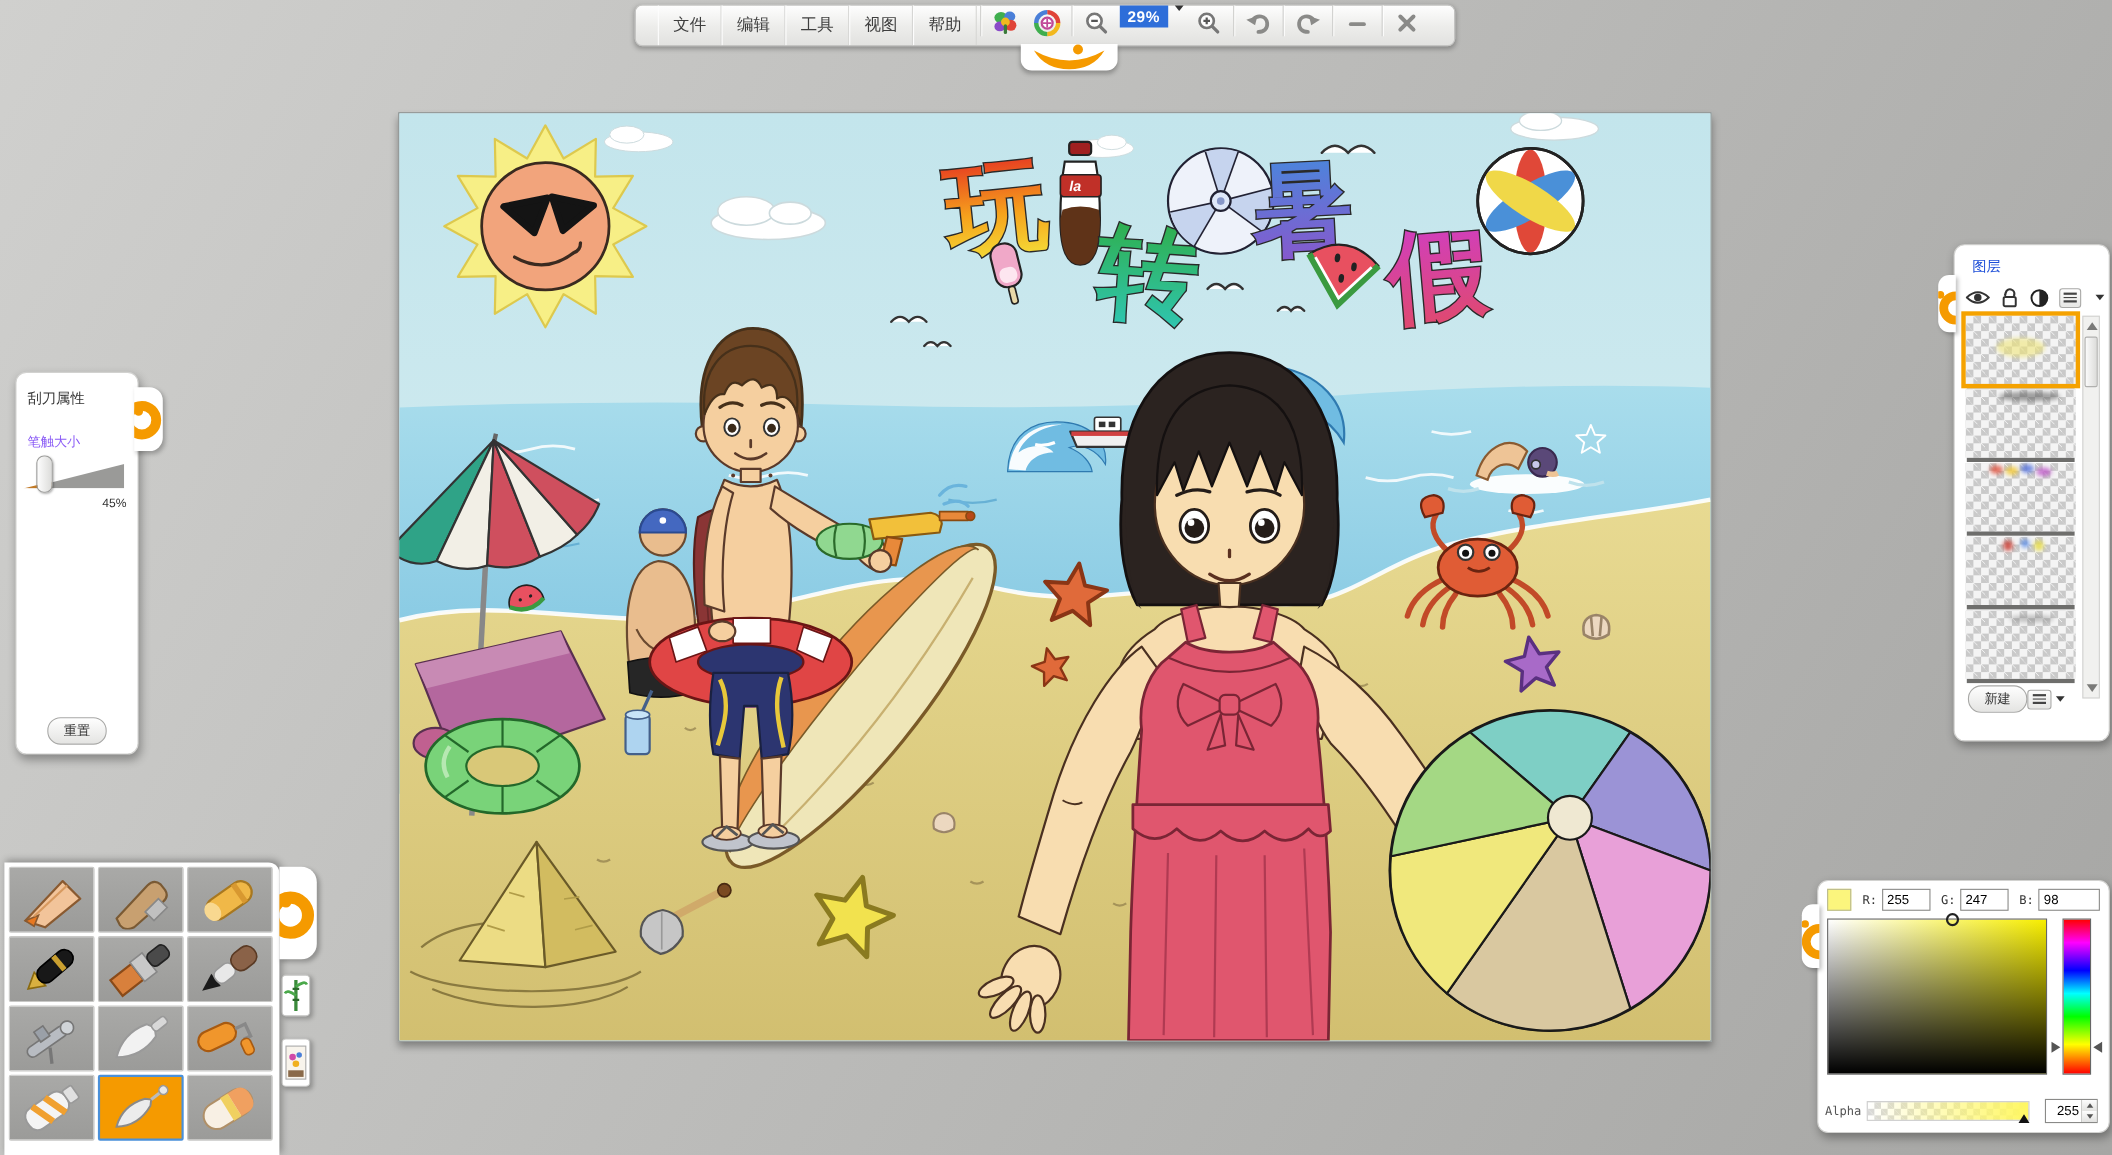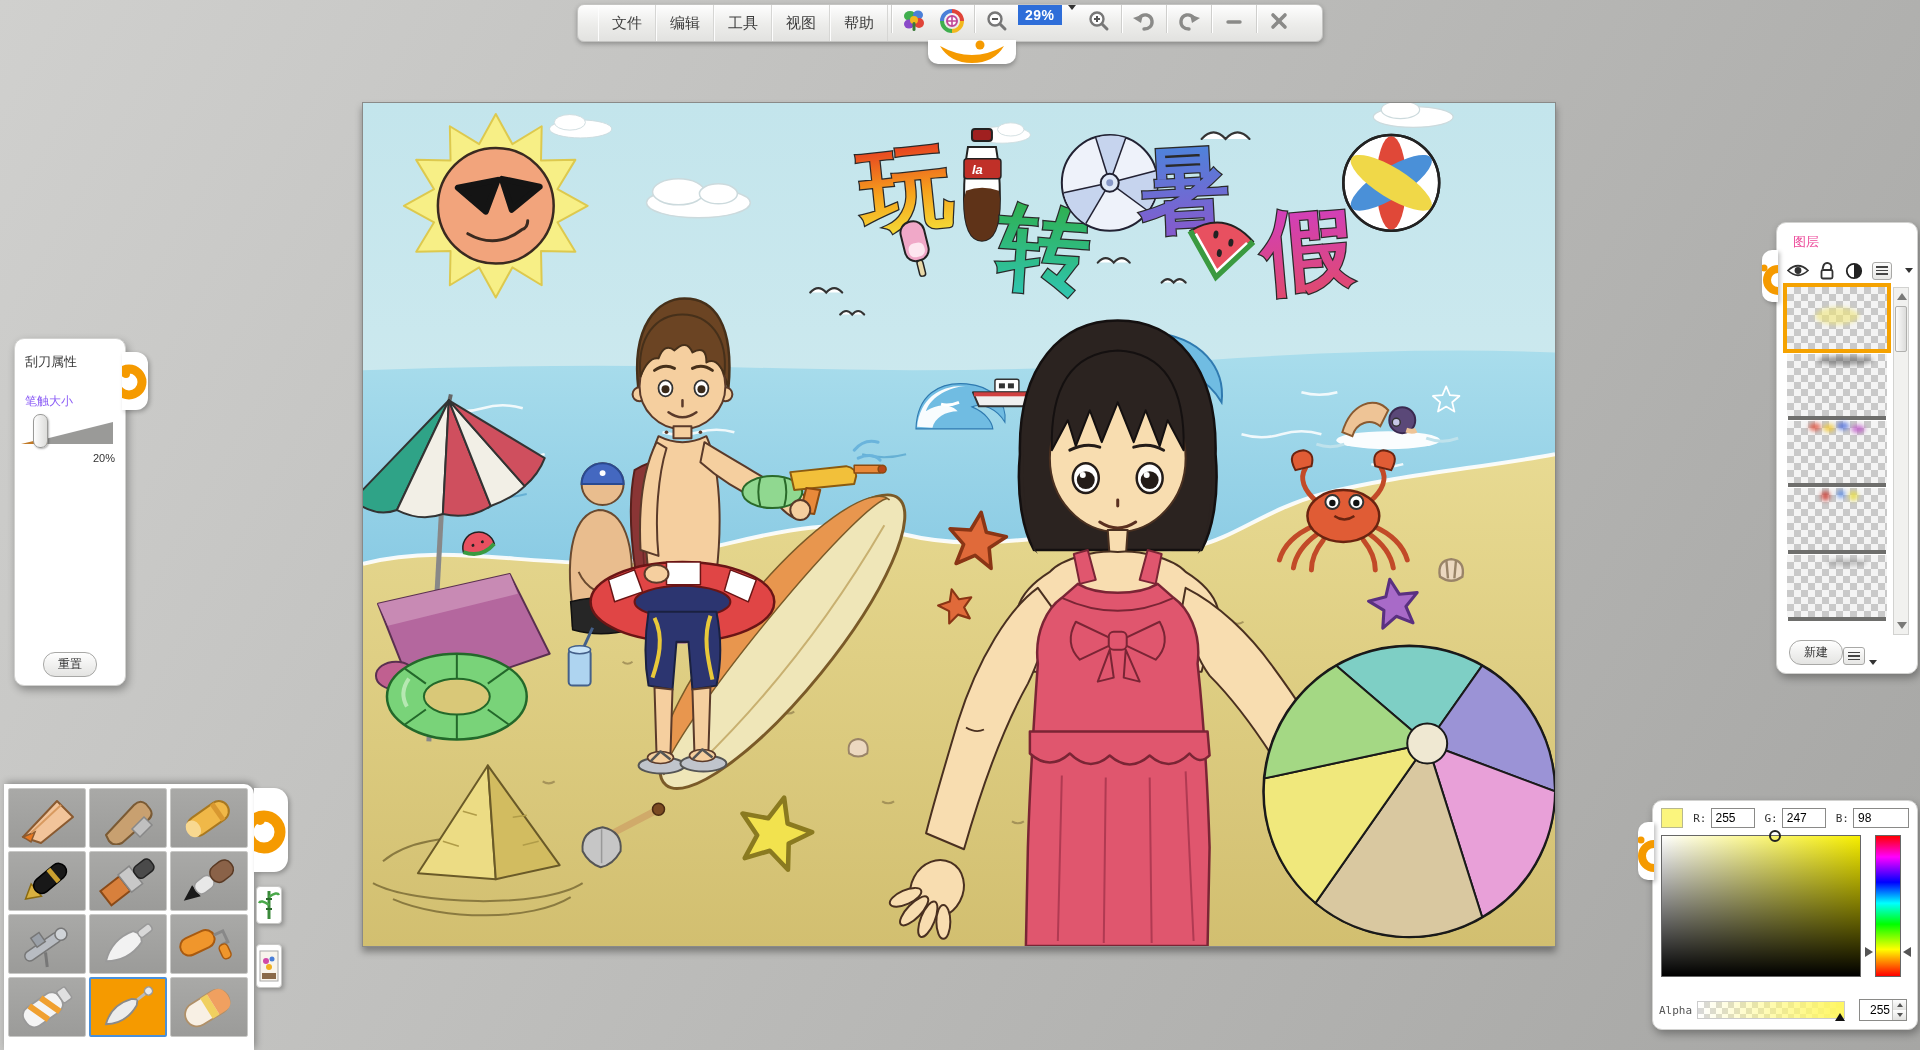--- a/index.html
+++ b/index.html
@@ -57,21 +57,21 @@
   
   .palette { position:absolute; left:4px; top:784px; width:250px; height:266px; background:#fff;
              border-radius:0 10px 0 0; box-shadow:2px -2px 7px rgba(0,0,0,.3); padding:4px; }
   .palette-grid { display:grid; grid-template-columns:repeat(3,78px); grid-auto-rows:60px; gap:3px; }
   .tool-cell { background:linear-gradient(#a9a9a7,#9b9b99); border:1px solid #c8c8c6; border-radius:2px;
                display:flex; align-items:center; justify-content:center; cursor:pointer; }
   .tool-cell.selected { background:#f59a00; border:2px solid #4a90d9; }
 
   
   .layers { left:1776px; top:222px; width:142px; height:452px; padding:8px 0 0 0; }
-  .layers h3 { font-size:13px; font-weight:normal; color:#ec4899; margin:2px 0 10px 16px; }
+  .layers h3 { font-size:13px; font-weight:normal; color:#1d4ed8; margin:2px 0 10px 16px; }
   .layer-icons { display:flex; align-items:center; gap:9px; margin:0 0 8px 10px; }
   .icon-btn { background:none; border:none; display:flex; align-items:center; cursor:pointer; }
   .list-btn { width:22px; height:18px; border:1px solid #a8a8a6; border-radius:3px;
               background:linear-gradient(#fdfdfd,#e6e6e4); display:flex; flex-direction:column;
               justify-content:center; gap:2px; align-items:center; cursor:pointer; }
   .list-btn i { display:block; width:12px; height:1.5px; background:#444; }
   .layer-stack { position:absolute; left:10px; top:64px; width:100px; }
   .layer-thumb { width:100px; height:62px; margin-bottom:5px; position:relative; cursor:pointer;
                  box-shadow:0 5px 0 -1px #6e6e6c; }
   .layer-thumb.selected { outline:4px solid #f5a200; }
@@ -80,21 +80,21 @@
              background-size:14px 14px; background-position:0 0,7px 7px; background-color:#f4f4f4; }
   .smudge { position:absolute; border-radius:50%; filter:blur(2px); }
   .vscroll { position:absolute; right:8px; top:64px; width:16px; height:348px; background:#f1f1ef;
              border:1px solid #d2d2d0; }
   .arr { position:absolute; left:2px; width:0; height:0; border-left:5px solid transparent;
          border-right:5px solid transparent; margin-left:1px; cursor:pointer; }
   .arr.up { top:5px; border-bottom:7px solid #7a7a78; }
   .arr.down { bottom:5px; border-top:7px solid #7a7a78; }
   .vthumb { position:absolute; left:1px; top:18px; width:12px; height:46px; border:1px solid #b0b0ae;
             border-radius:2px; background:linear-gradient(90deg,#fbfbfb,#dcdcda); cursor:pointer; }
-  .layers-footer { position:absolute; bottom:8px; left:12px; display:flex; align-items:flex-end; gap:0; }
+  .layers-footer { position:absolute; bottom:25px; left:12px; display:flex; align-items:center; gap:0; }
 
   
   .colorp { left:1652px; top:800px; width:266px; height:230px; padding:6px 8px; }
   .swatch-row { display:flex; align-items:center; gap:4px; height:22px; }
   .cur-swatch { width:46px; height:20px; border:1px solid #b8b890; cursor:pointer; }
   .rgb-lbl { font-size:11px; color:#333; margin-left:6px; font-family:"DejaVu Sans Mono",monospace; }
   .rgb-input { width:44px; height:20px; border:1px solid #8a8a88; font-size:12px; padding-left:4px;
                font-family:"Liberation Sans",sans-serif; }
   .sv-area { position:relative; margin-top:6px; width:200px; height:142px; border:1px solid #666;
              background:linear-gradient(to top,#000,rgba(0,0,0,0)),linear-gradient(to right,#fff,#f7ee00);
@@ -628,21 +628,21 @@
 </div>
 
 <div class="panel scraper">
   <h3>刮刀属性</h3>
   <div class="lbl">笔触大小</div>
   <div class="wedge-track">
     <div class="wedge"></div>
     <div class="needle"></div>
     <div class="slider-handle"></div>
   </div>
-  <div class="pct">20%</div>
+  <div class="pct">45%</div>
   <button class="pill-btn">重置</button>
 </div>
 <div class="side-tab" style="left:122px; top:352px; width:26px; height:58px; border-radius:0 12px 12px 0;">
   <svg width="26" height="58" viewBox="0 0 26 58">
       <circle cx="4" cy="22" r="4" fill="#f59a00"></circle>
       <circle cx="7" cy="30" r="13" fill="none" stroke="#f59a00" stroke-width="9"></circle>
     </svg>
 </div>
 
 <div class="palette">

